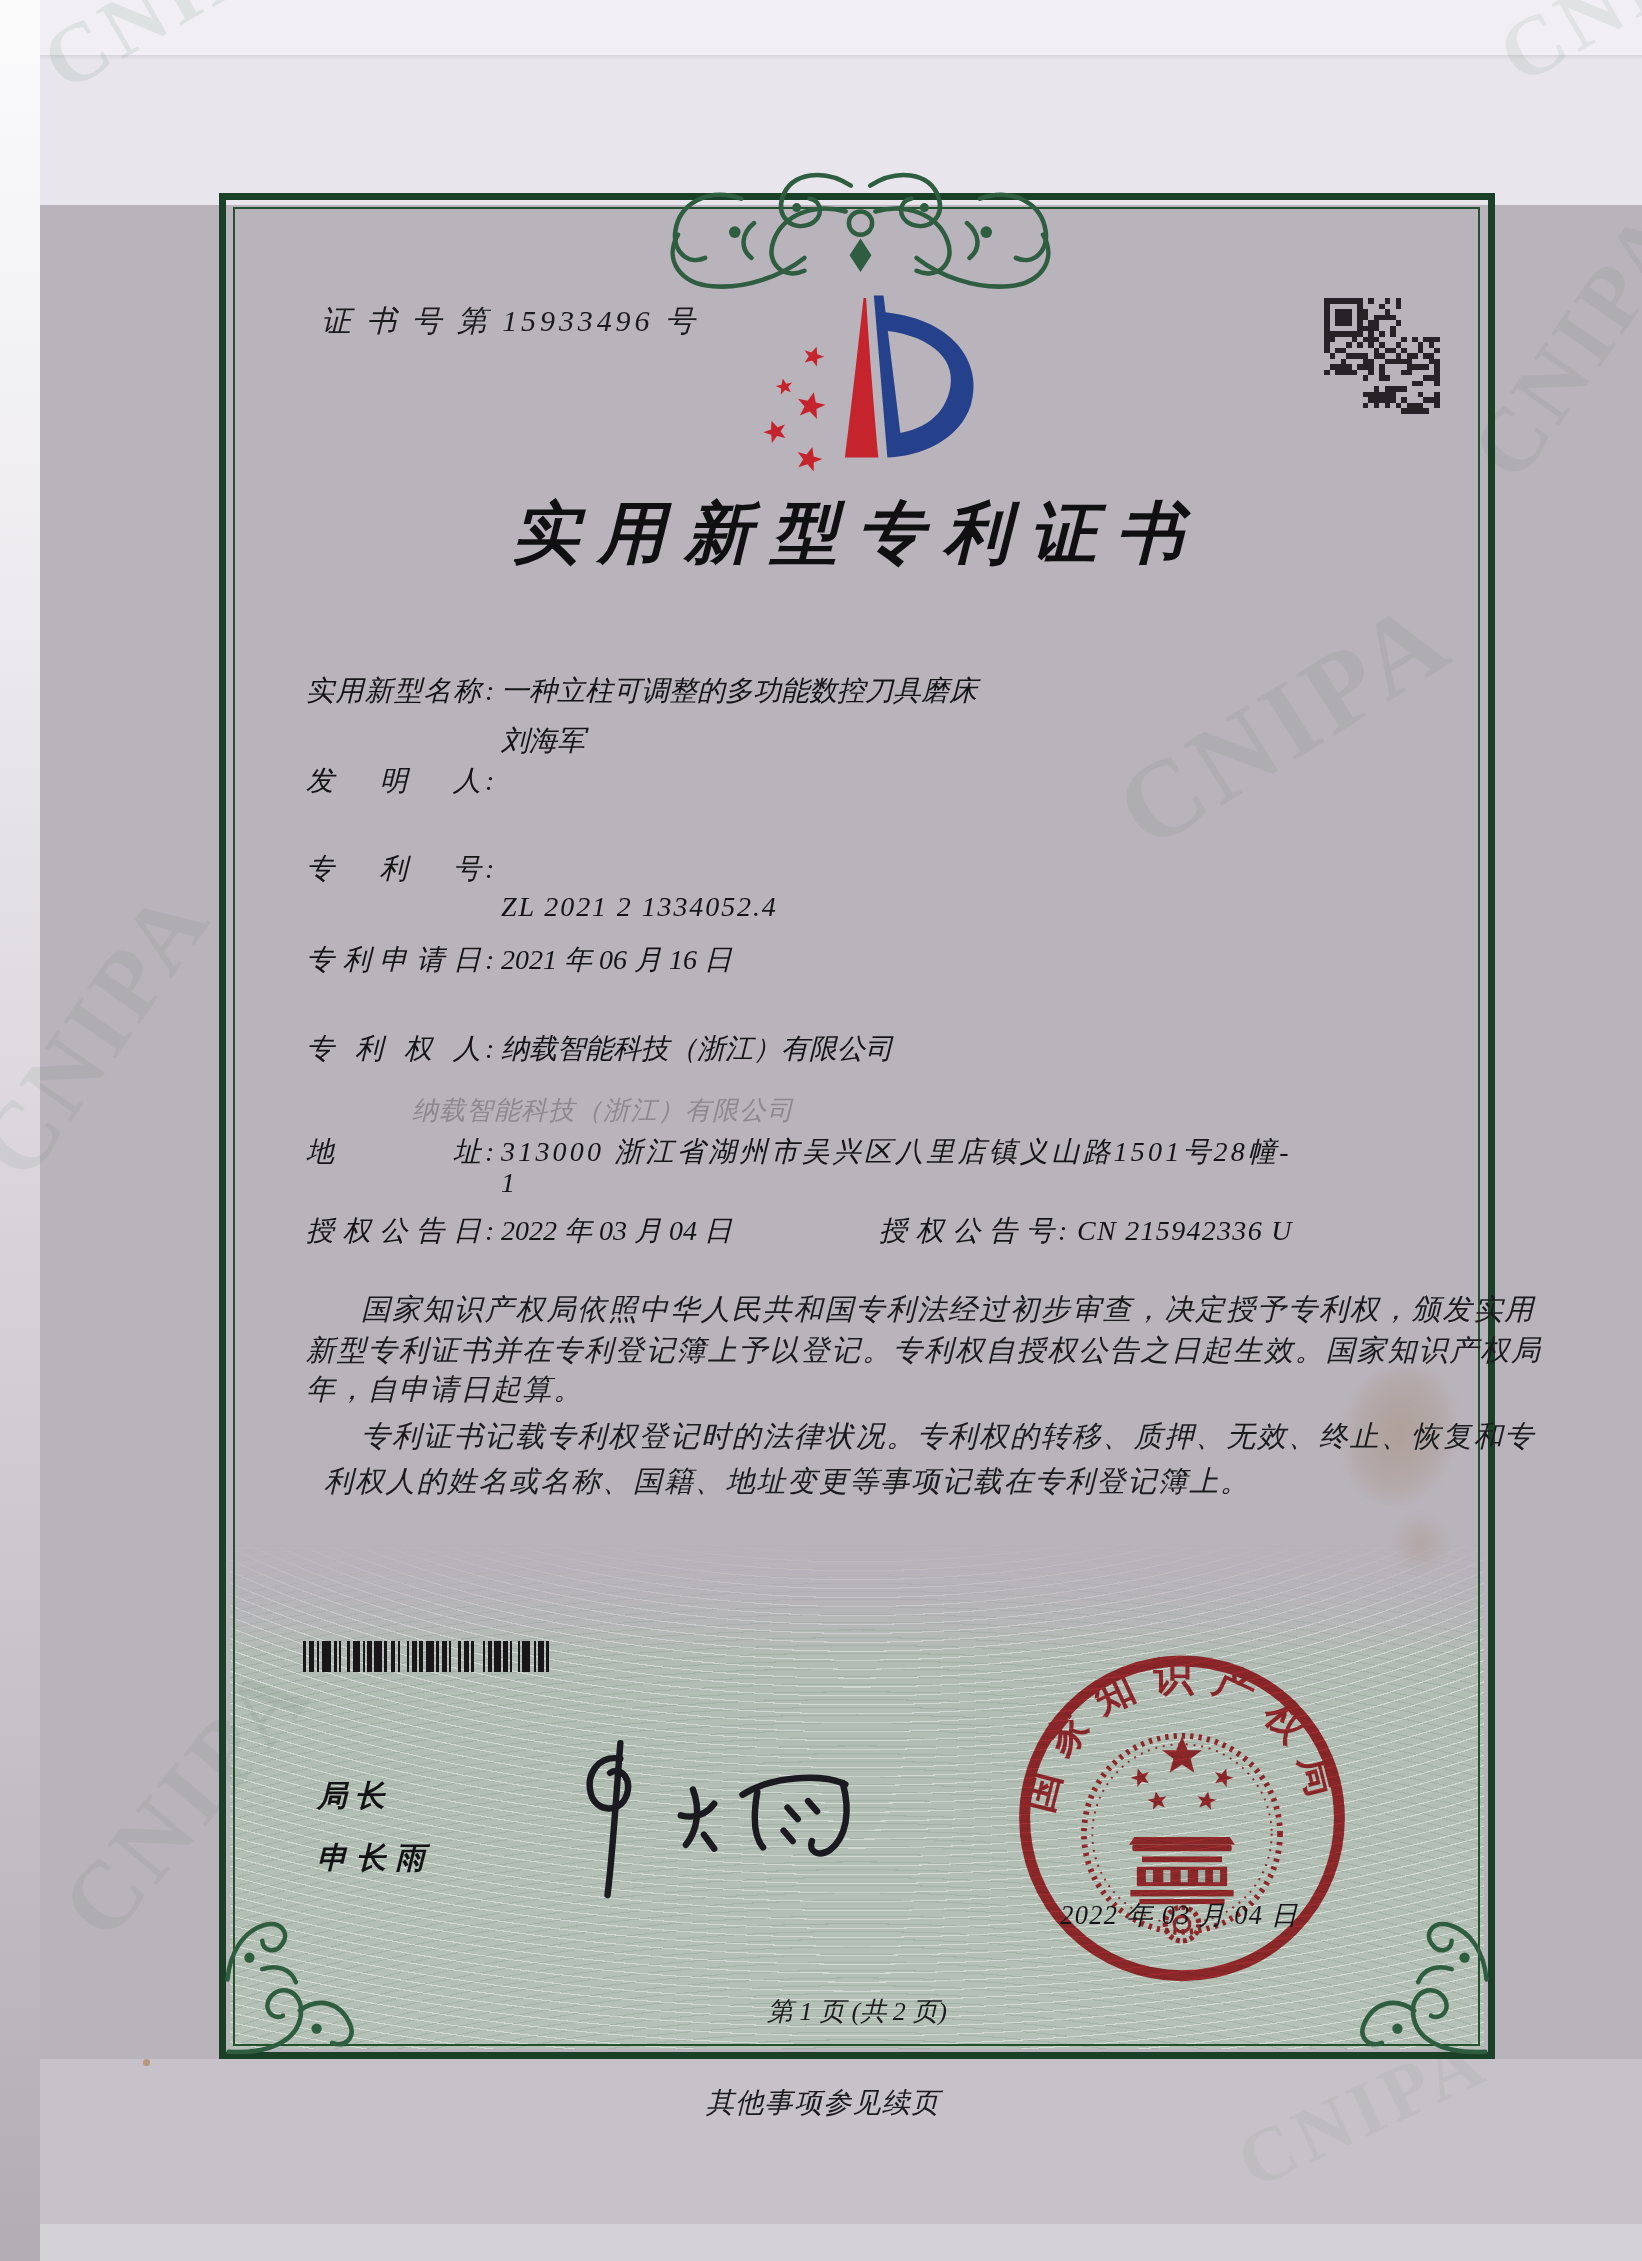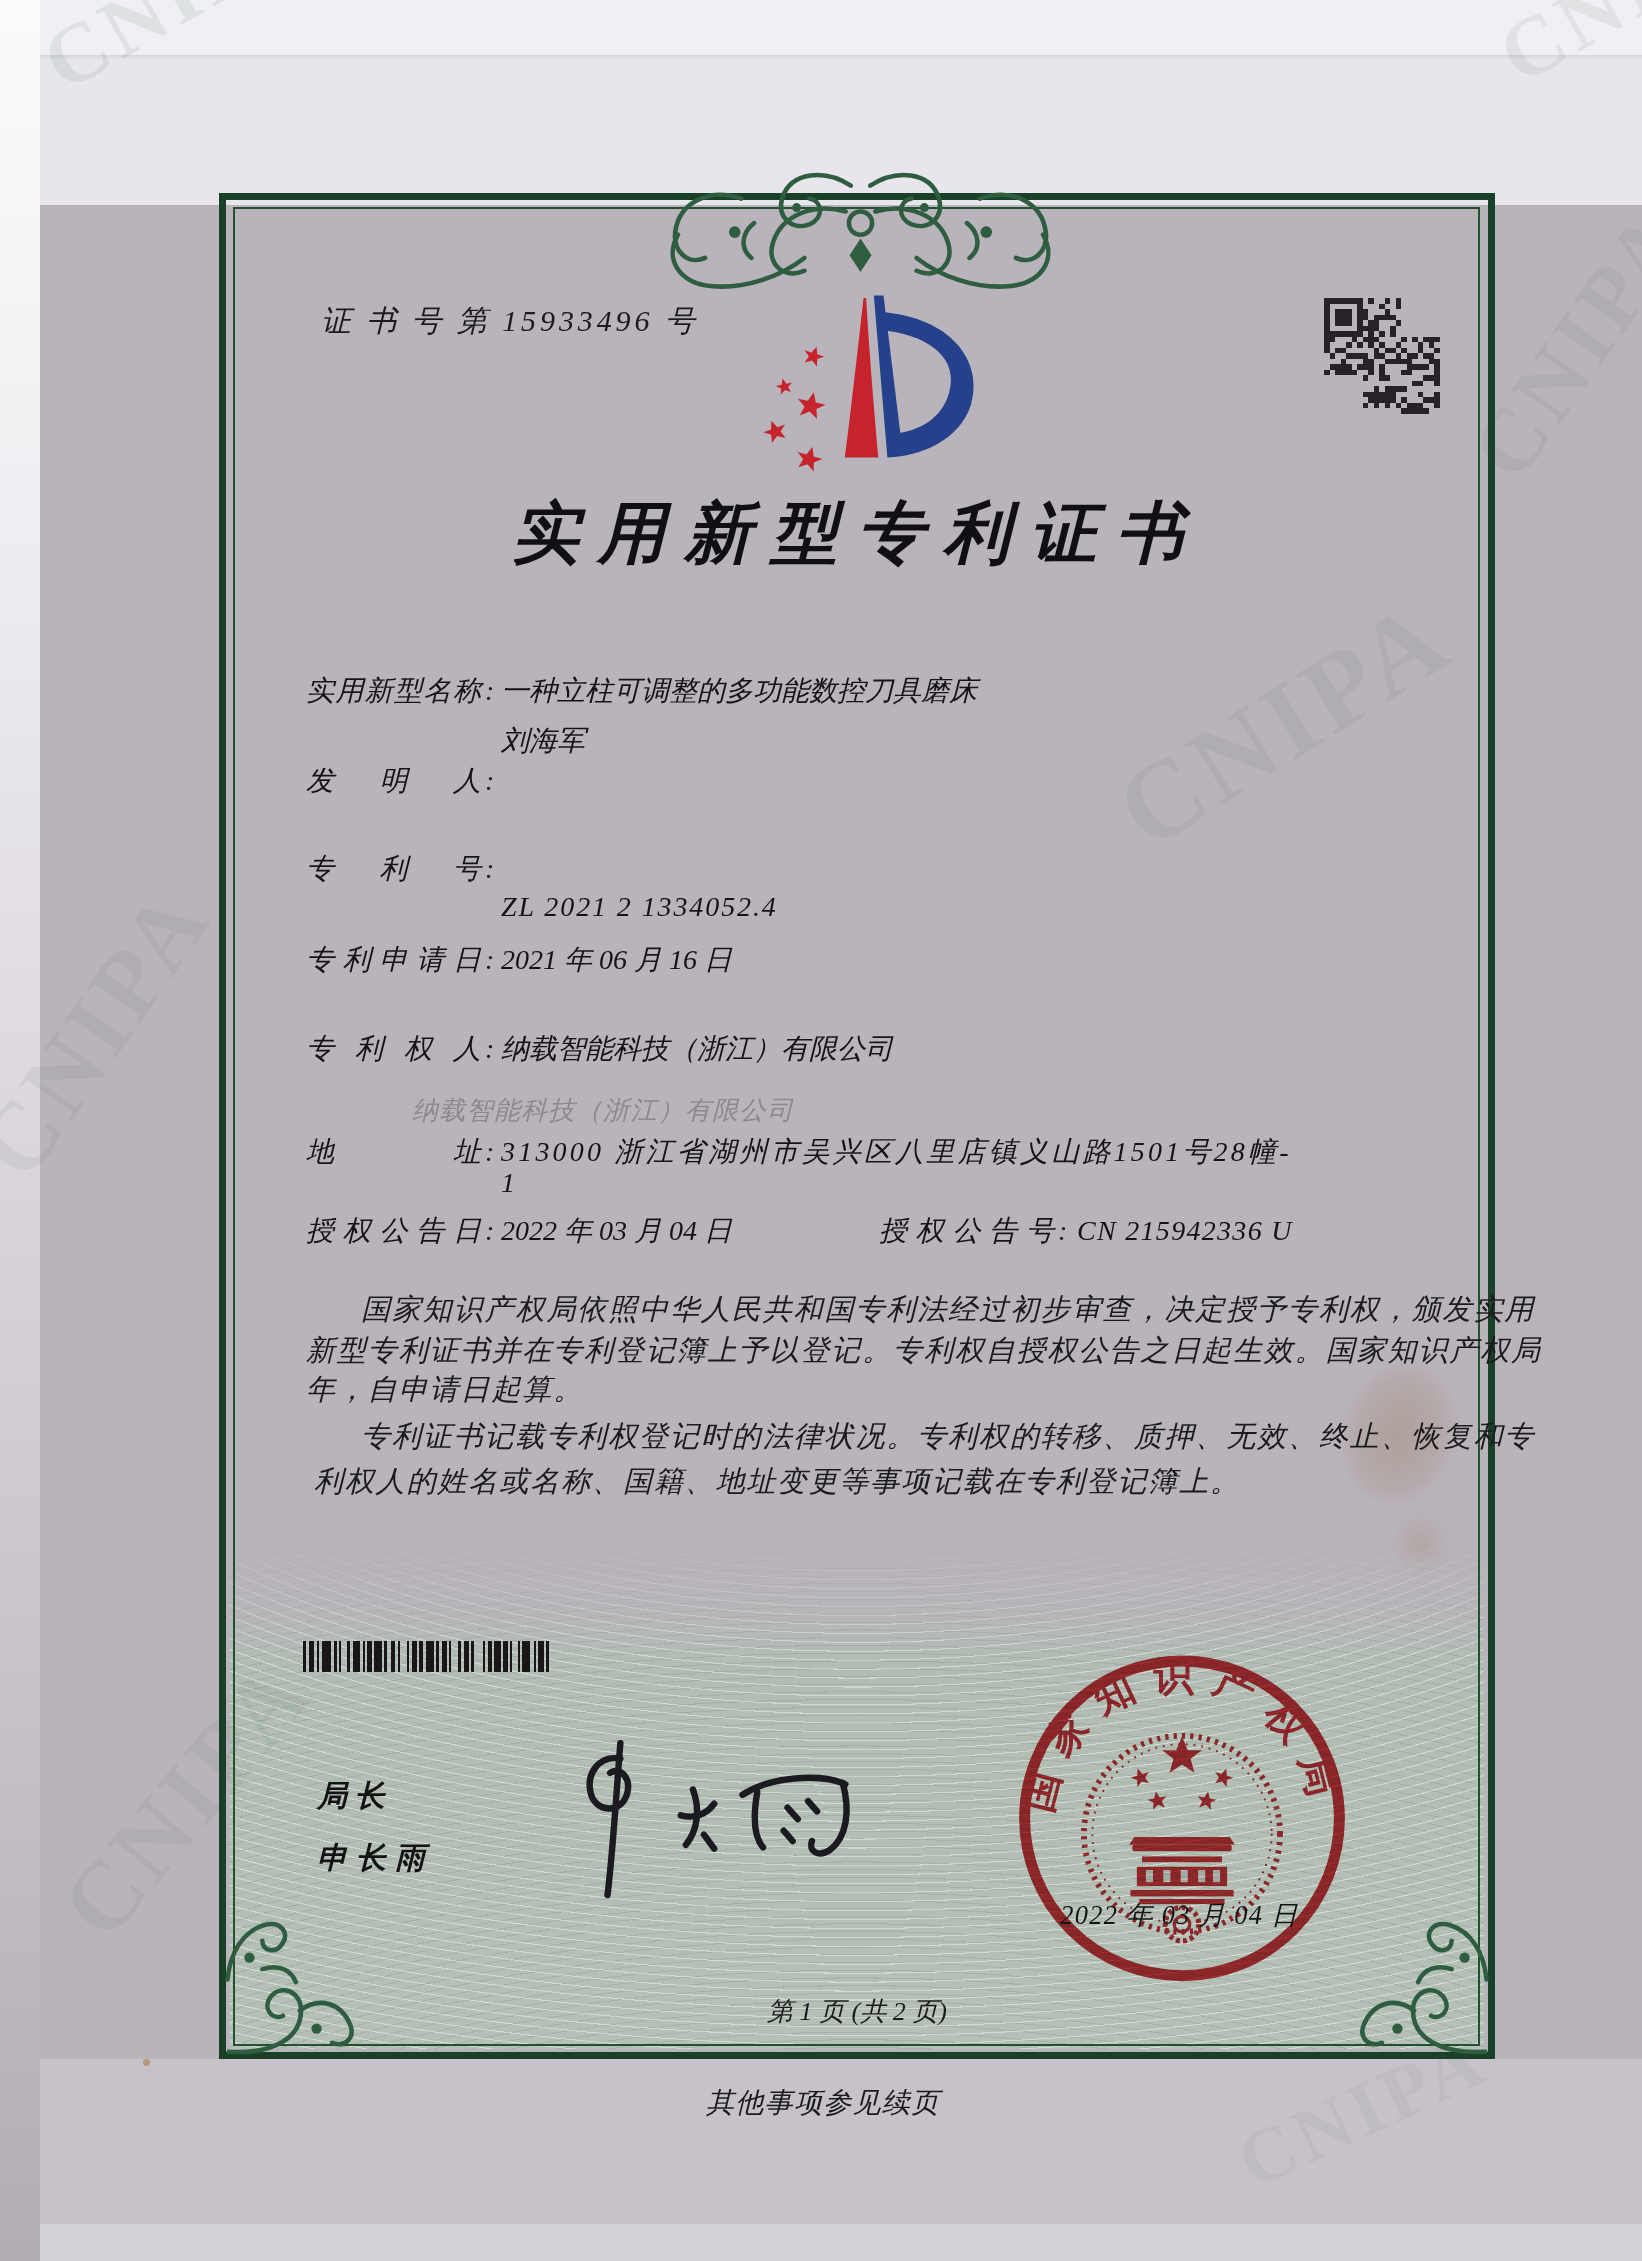--- a/index.html
+++ b/index.html
@@ -658,21 +658,21 @@
     <span>告</span>
     <span>号</span>
   </div>
 <div class="txt fcolon" style="left:1058px;top:1214px;">:</div>
 <div class="txt fvalue" style="left:1077px;top:1214px;letter-spacing:1.3px;">CN 215942336 U</div>
 
 <div class="txt para" style="left:361px;top:1292px;">国家知识产权局依照中华人民共和国专利法经过初步审查，决定授予专利权，颁发实用</div>
 <div class="txt para" style="left:306px;top:1333px;">新型专利证书并在专利登记簿上予以登记。专利权自授权公告之日起生效。国家知识产权局</div>
 <div class="txt para" style="left:306px;top:1372px;">年，自申请日起算。</div>
 <div class="txt para" style="left:361px;top:1419px;">专利证书记载专利权登记时的法律状况。专利权的转移、质押、无效、终止、恢复和专</div>
-<div class="txt para" style="left:314px;top:1464px;">利权人的姓名或名称、国籍、地址变更等事项记载在专利登记簿上。</div>
+<div class="txt para" style="left:324px;top:1464px;">利权人的姓名或名称、国籍、地址变更等事项记载在专利登记簿上。</div>
 
 <div class="abs barcode" id="barcode">
     <div style="flex: 3 1 0%; background: rgb(25, 22, 26);"></div>
     <div style="flex: 2 1 0%; background: transparent;"></div>
     <div style="flex: 5 1 0%; background: rgb(25, 22, 26);"></div>
     <div style="flex: 2 1 0%; background: transparent;"></div>
     <div style="flex: 2 1 0%; background: rgb(25, 22, 26);"></div>
     <div style="flex: 3 1 0%; background: transparent;"></div>
     <div style="flex: 8 1 0%; background: rgb(25, 22, 26);"></div>
     <div style="flex: 2 1 0%; background: transparent;"></div>

